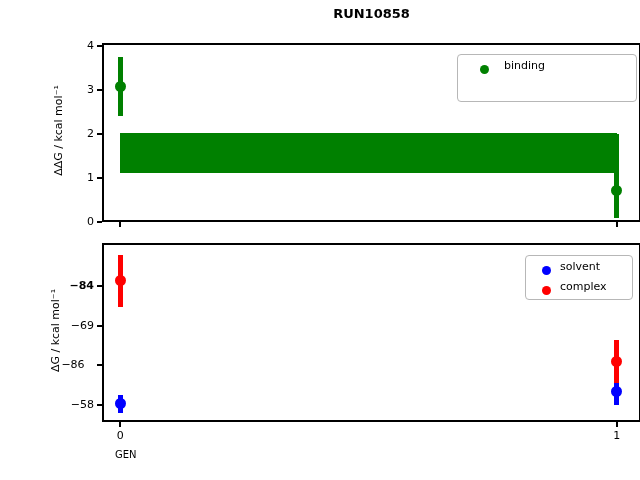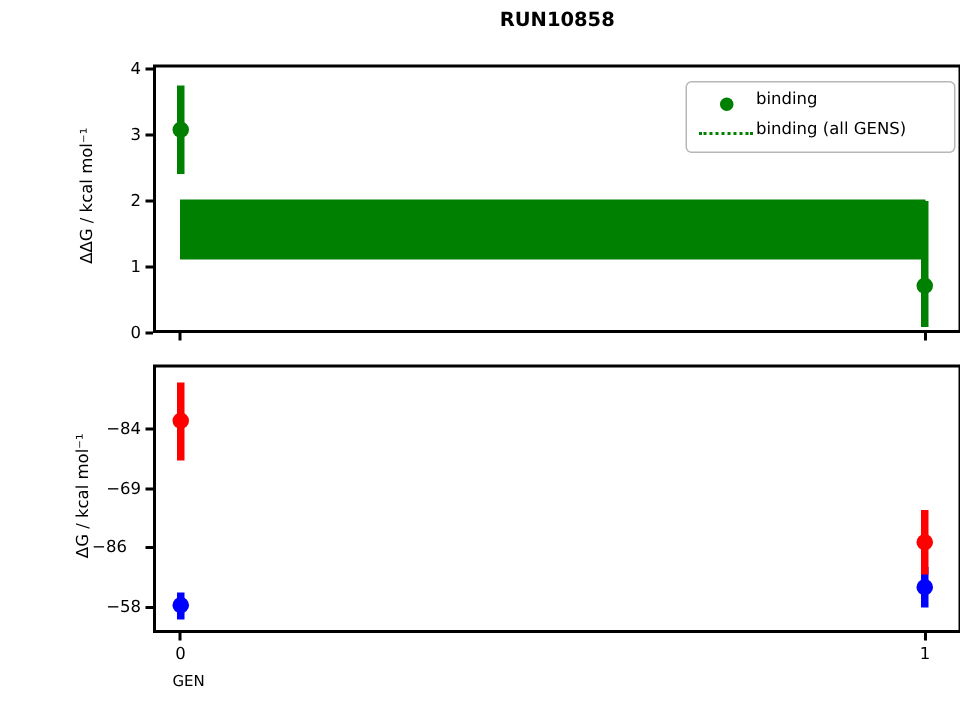--- a/index.html
+++ b/index.html
@@ -61,48 +61,56 @@
   <div class="ylabel ylabel2">ΔG / kcal mol⁻¹</div>
   <div class="xlabel">GEN</div>
 
   <div class="legend legend1">
     <div class="legend-row">
       <span class="legend-marker-cell">
         <span class="legend-dot" style="background:#008000"></span>
       </span>
       <span class="legend-label">binding</span>
     </div>
+  </div>
+
+  <div class="legend legend2">
     <div class="legend-row">
       <span class="legend-marker-cell">
-        <span class="legend-dotted"></span>
+        <span class="legend-dot" style="background:#0000ff"></span>
       </span>
-      <span class="legend-label">binding (all GENS)</span>
+      <span class="legend-label">solvent</span>
+    </div>
+    <div class="legend-row">
+      <span class="legend-marker-cell">
+        <span class="legend-dot" style="background:#ff0000"></span>
+      </span>
+      <span class="legend-label">complex</span>
     </div>
   </div>
-
 
 <div class="tickmark" style="left: 80px; top: 221px; width: 5px; height: 2px;"></div>
     <div class="ticklabel-y" style="left: 35px; top: 215px;">0</div>
     <div class="tickmark" style="left: 80px; top: 176.998px; width: 5px; height: 2px;"></div>
     <div class="ticklabel-y" style="left: 35px; top: 170.998px;">1</div>
     <div class="tickmark" style="left: 80px; top: 132.996px; width: 5px; height: 2px;"></div>
     <div class="ticklabel-y" style="left: 35px; top: 126.996px;">2</div>
     <div class="tickmark" style="left: 80px; top: 88.9941px; width: 5px; height: 2px;"></div>
     <div class="ticklabel-y" style="left: 35px; top: 82.9941px;">3</div>
     <div class="tickmark" style="left: 80px; top: 44.9921px; width: 5px; height: 2px;"></div>
     <div class="ticklabel-y" style="left: 35px; top: 38.9921px;">4</div>
     <div class="tickmark" style="left: 102.364px; top: 222px; width: 2px; height: 5px;"></div>
     <div class="tickmark" style="left: 598.68px; top: 222px; width: 2px; height: 5px;"></div>
     <div class="band" style="left: 103.364px; top: 132.676px; width: 496.317px; height: 40.0418px; background: rgb(0, 128, 0);"></div>
     <div class="err-bar" style="left: 100.864px; top: 56.5526px; width: 5px; height: 58.9626px; background: rgb(0, 128, 0);"></div>
     <div class="data-dot" style="left: 97.8637px; top: 80.5339px; width: 11px; height: 11px; background: rgb(0, 128, 0);"></div>
     <div class="err-bar" style="left: 597.18px; top: 133.556px; width: 5px; height: 84.4838px; background: rgb(0, 128, 0);"></div>
     <div class="data-dot" style="left: 594.18px; top: 185.259px; width: 11px; height: 11px; background: rgb(0, 128, 0);"></div>
     <div class="tickmark" style="left: 80px; top: 284.865px; width: 5px; height: 2px;"></div>
-    <div class="ticklabel-y" style="left: 35px; top: 278.865px;">−84</div>
+    <div class="ticklabel-y" style="left: 35px; top: 278.865px; font-weight: bold;">−84</div>
     <div class="tickmark" style="left: 80px; top: 324.554px; width: 5px; height: 2px;"></div>
     <div class="ticklabel-y" style="left: 35px; top: 318.554px;">−69</div>
     <div class="tickmark" style="left: 80px; top: 364.244px; width: 5px; height: 2px;"></div>
     <div class="ticklabel-y" style="left: 35px; top: 358.244px; text-align: center;">−86</div>
     <div class="tickmark" style="left: 80px; top: 403.933px; width: 5px; height: 2px;"></div>
     <div class="ticklabel-y" style="left: 35px; top: 397.933px;">−58</div>
     <div class="tickmark" style="left: 102.364px; top: 422px; width: 2px; height: 5px;"></div>
     <div class="ticklabel-x" style="left: 88.3637px; top: 429px;">0</div>
     <div class="tickmark" style="left: 598.68px; top: 422px; width: 2px; height: 5px;"></div>
     <div class="ticklabel-x" style="left: 584.68px; top: 429px;">1</div>

